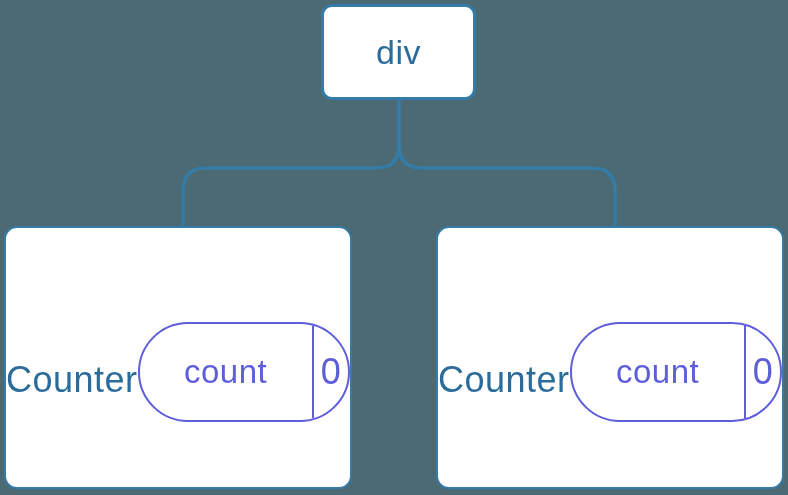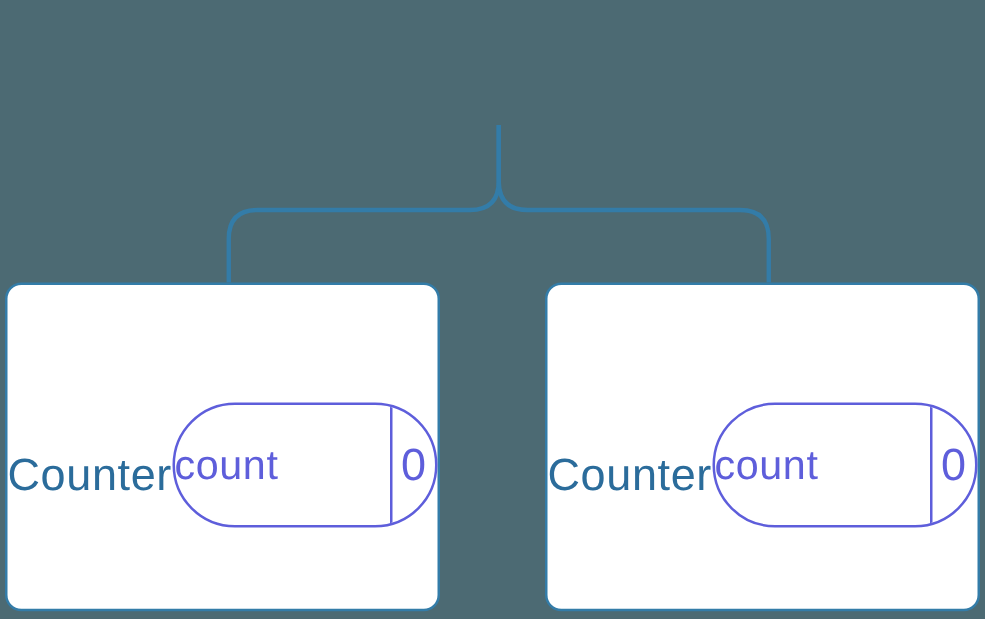--- a/index.html
+++ b/index.html
@@ -74,21 +74,21 @@
     border-radius: 60px;
     display: flex;
     overflow: hidden;
     background: #ffffff;
   }
   .state-key-cell {
     width: 174px;
     box-sizing: border-box;
     display: flex;
     align-items: center;
-    justify-content: flex-start;
+    justify-content: center;
     border-right: 2px solid #5E5EDB;
   }
   .state-value-cell {
     flex: 1;
     display: flex;
     align-items: center;
     justify-content: center;
   }
   .state-key {
     font-size: 33px;
@@ -103,20 +103,23 @@
 </head>
 <body>
 
 <div class="stage">
 
   <svg class="connector-svg" viewBox="0 0 788 495" xmlns="http://www.w3.org/2000/svg">
     <path d="M 399 100 L 399 145 Q 399 168 376 168 L 206 168 Q 183 168 183 191 L 183 226" fill="none" stroke="#337CA8" stroke-width="3.5"></path>
     <path d="M 399 100 L 399 145 Q 399 168 422 168 L 592 168 Q 615 168 615 191 L 615 226" fill="none" stroke="#337CA8" stroke-width="3.5"></path>
   </svg>
 
+  <div class="root-node">
+    <span class="root-label">div</span>
+  </div>
 
   <div class="component-card card-left">
     <div class="card-title">Counter</div>
     <div class="state-pill">
       <div class="state-key-cell">
         <span class="state-key">count</span>
       </div>
       <div class="state-value-cell">
         <span class="state-value">0</span>
       </div>

